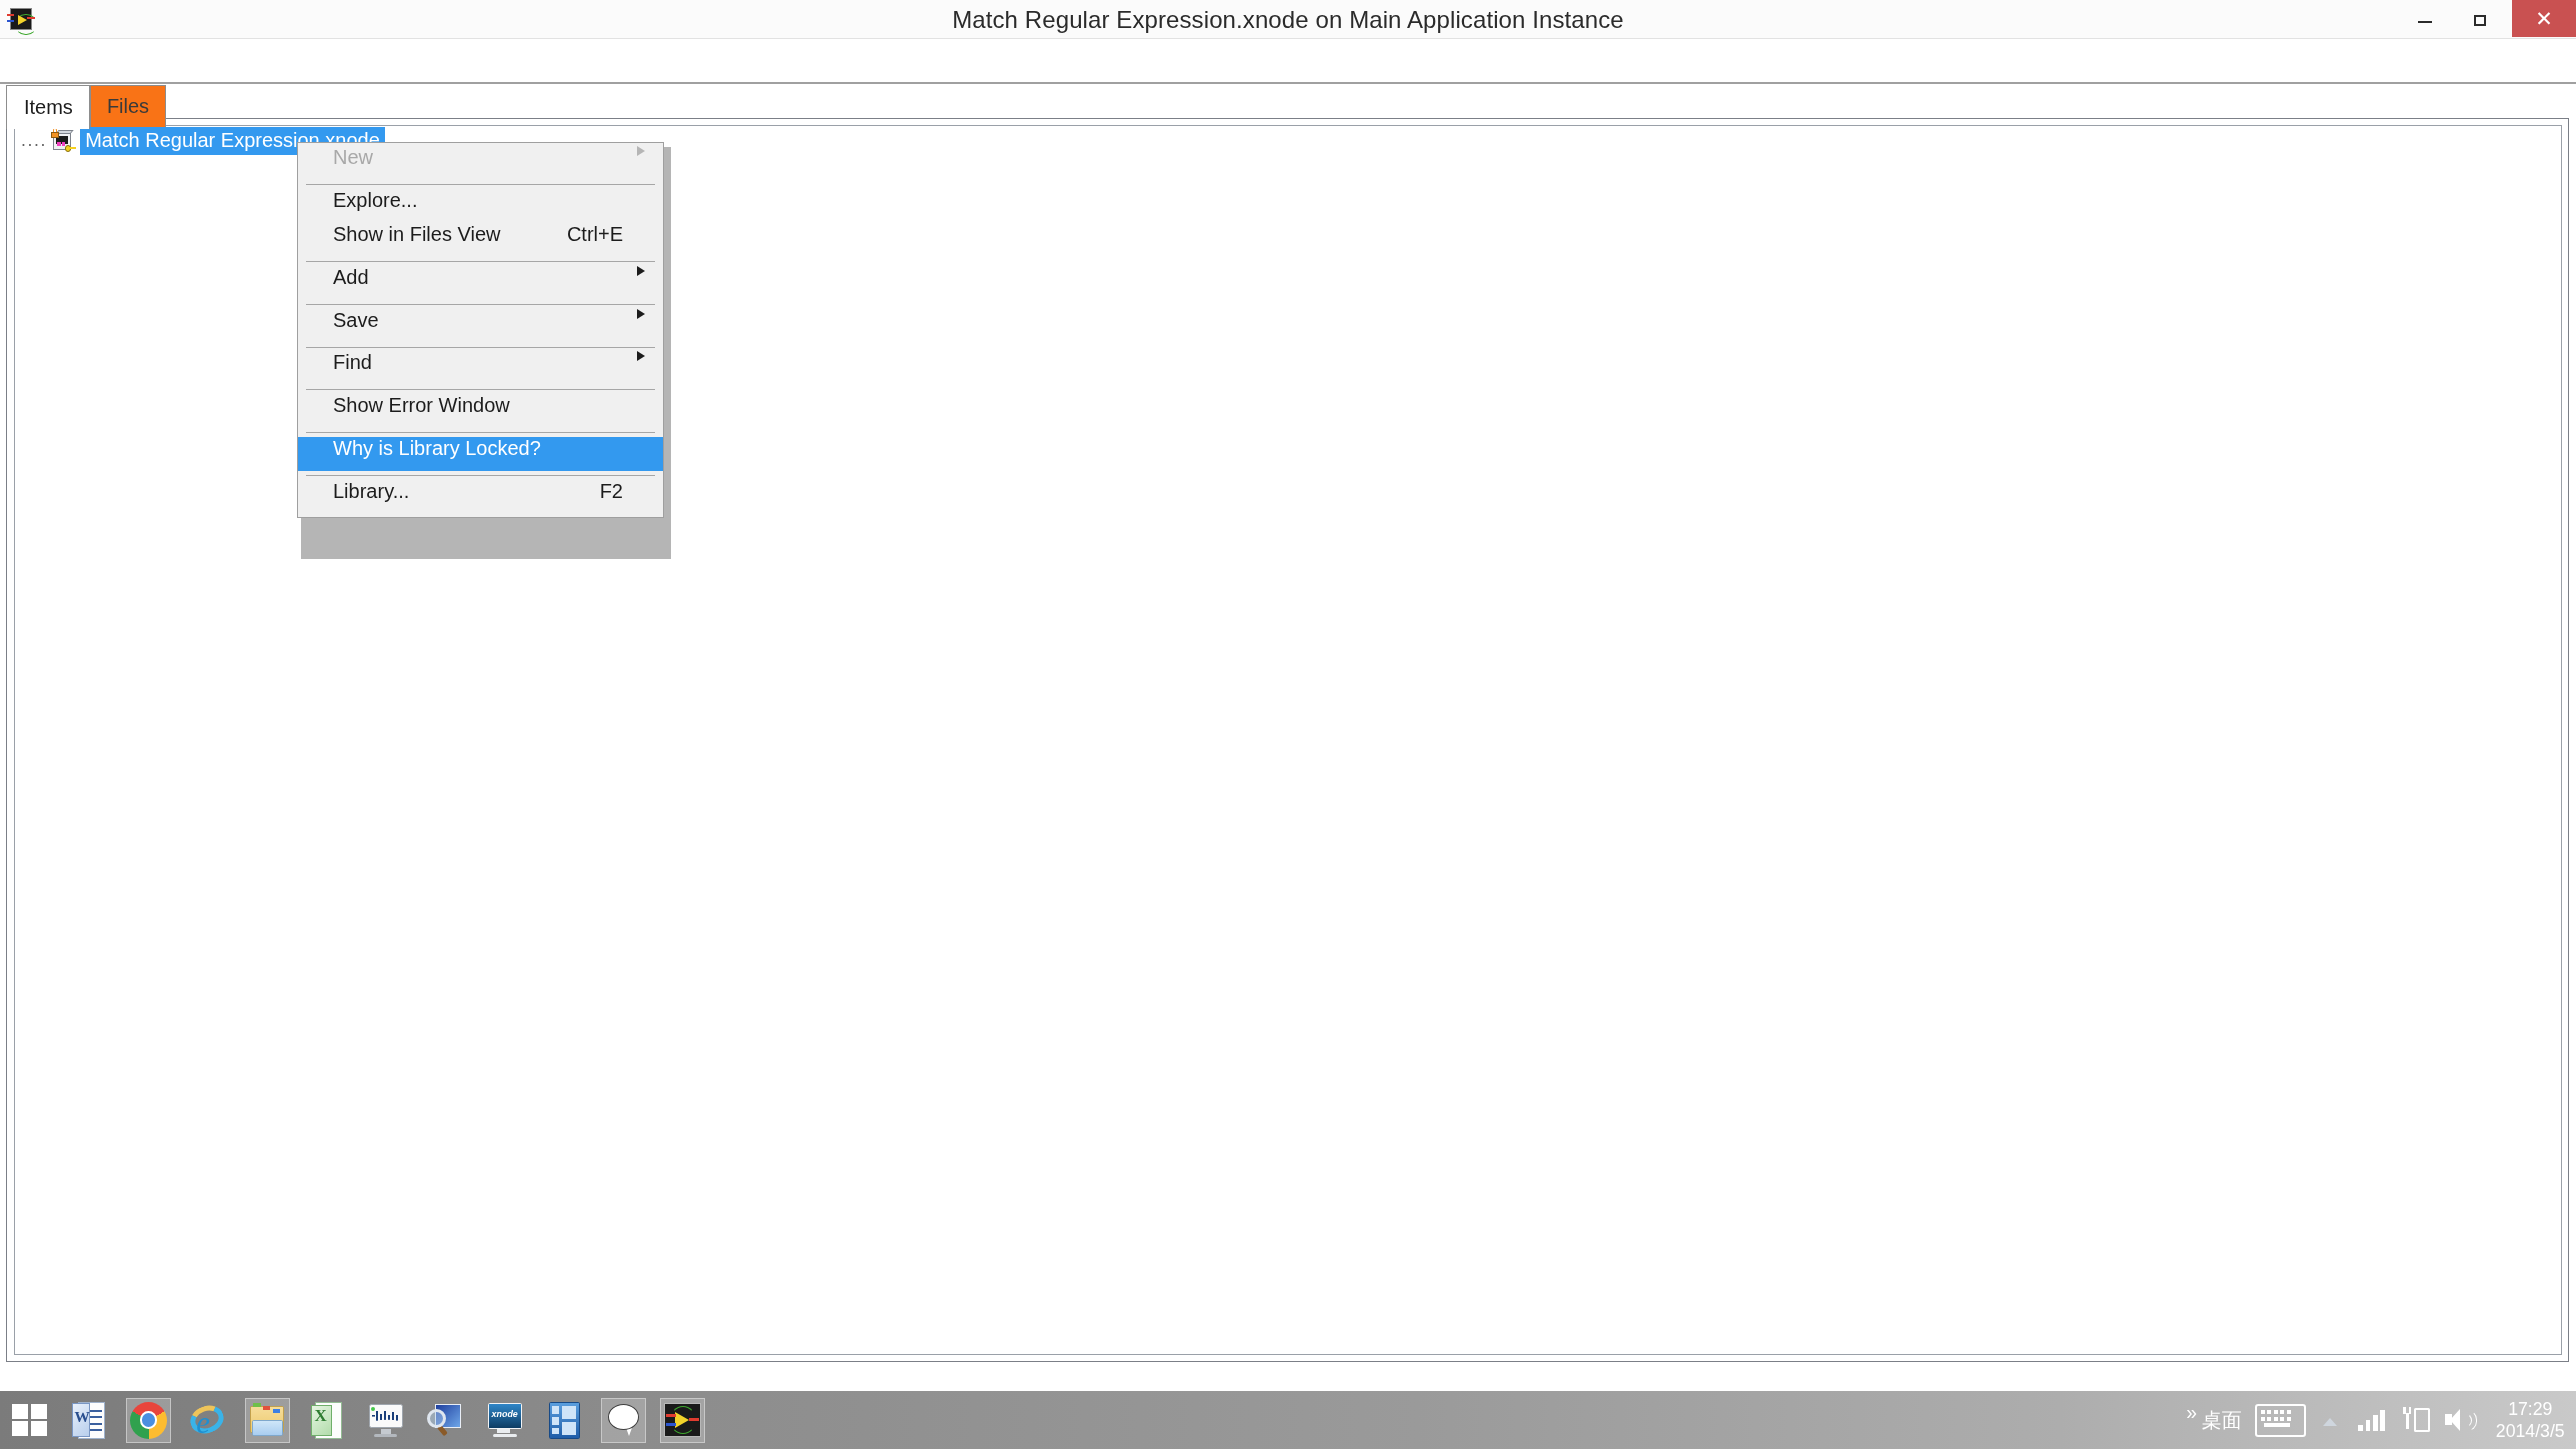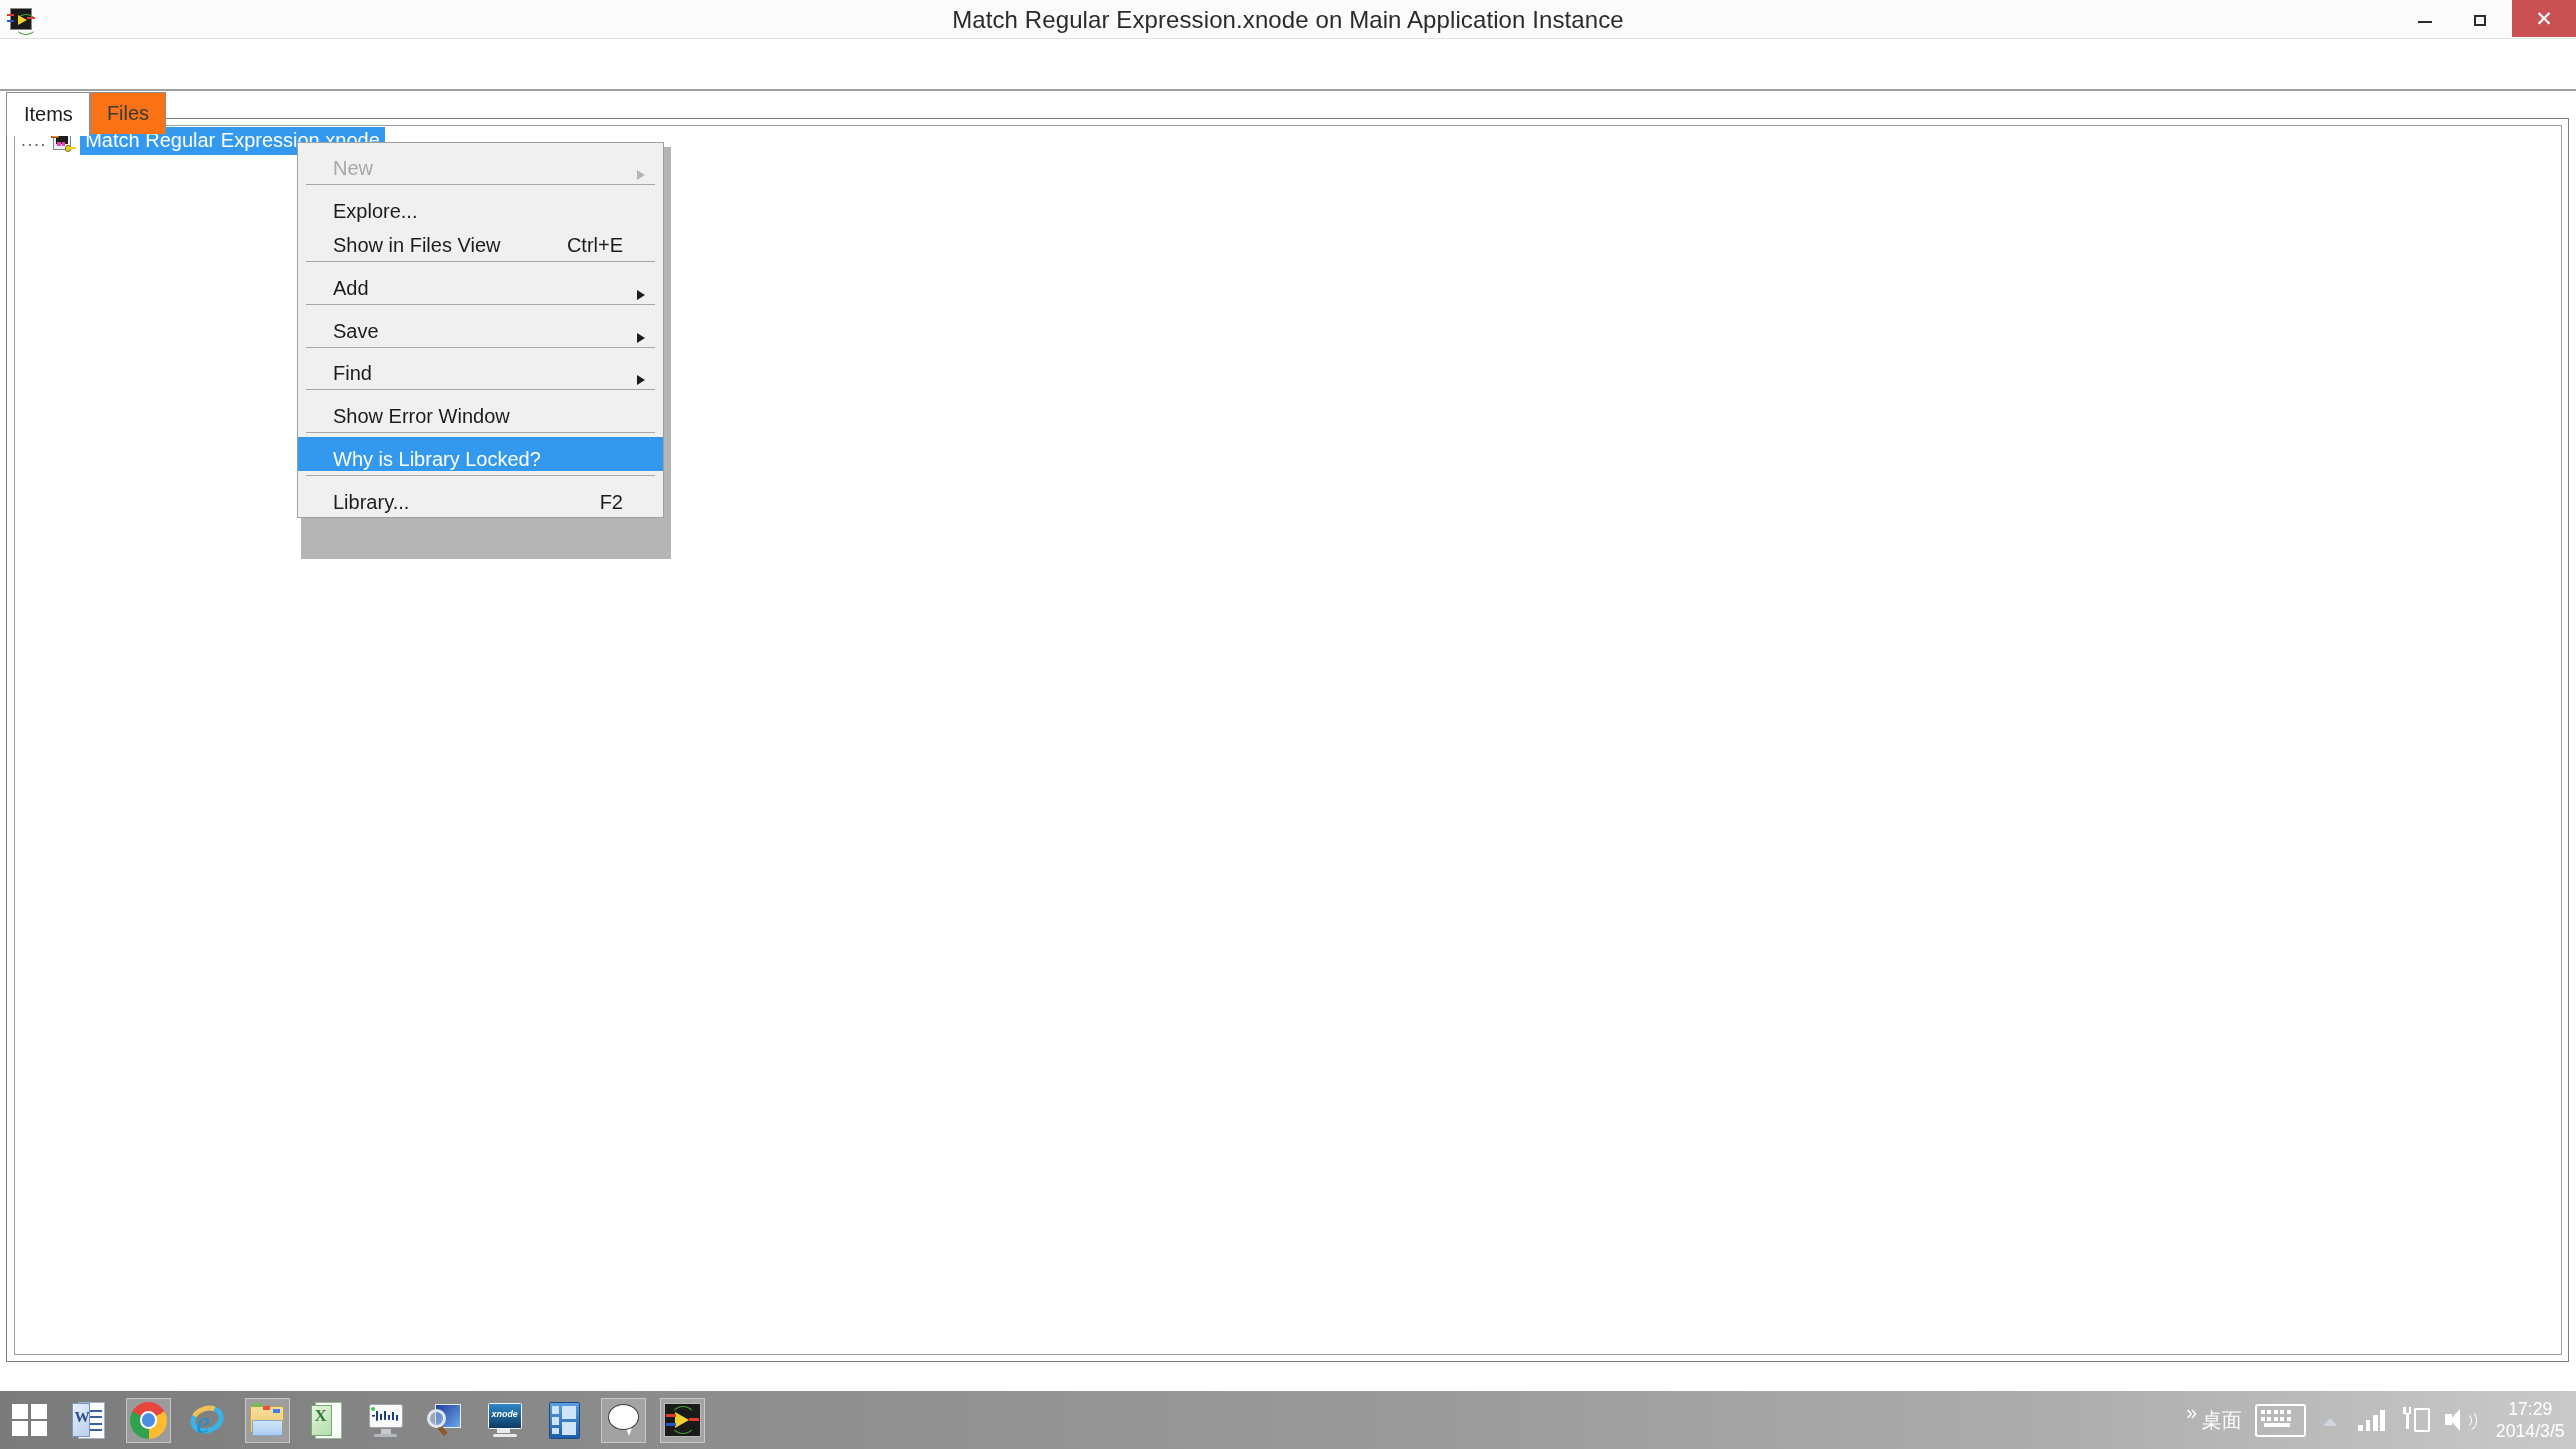--- a/index.html
+++ b/index.html
@@ -137,21 +137,21 @@
     font-size: 20px;
     color: #1c1c1c;
     padding: 3.2px 13px;
     white-space: nowrap;
     font-family: "Liberation Sans", sans-serif;
   }
 
   
   .tabstrip {
     position: absolute;
-    left: 0; top: 89px;
+    left: 0; top: 82px;
     width: 2576px;
     height: 45px;
     background: #ffffff;
     text-decoration: underline;
   }
   .tabstrip-line {
     position: absolute;
     left: 0; top: 0; width: 2576px; height: 1.6px;
     background: #a0a0a0;
   }
@@ -304,21 +304,21 @@
     background: #f0f0f0;
     border: 0.8px solid #9f9f9f;
     box-sizing: border-box;
     padding: 3.2px 0 3.2px 0;
     font-family: "Liberation Sans", sans-serif;
   }
   .ctx-item {
     position: relative;
     height: 34px;
     display: flex;
-    align-items: flex-end;
+    align-items: flex-start;
     font-size: 20px;
     color: #1c1c1c;
     padding-left: 35px;
     padding-right: 11.3px;
     box-sizing: border-box;
   }
   .ctx-item.disabled { color: #a8a8a8; }
   .ctx-item.highlight { background: #3399ef; color: #ffffff; }
   .ctx-item .shortcut {
     position: absolute;

